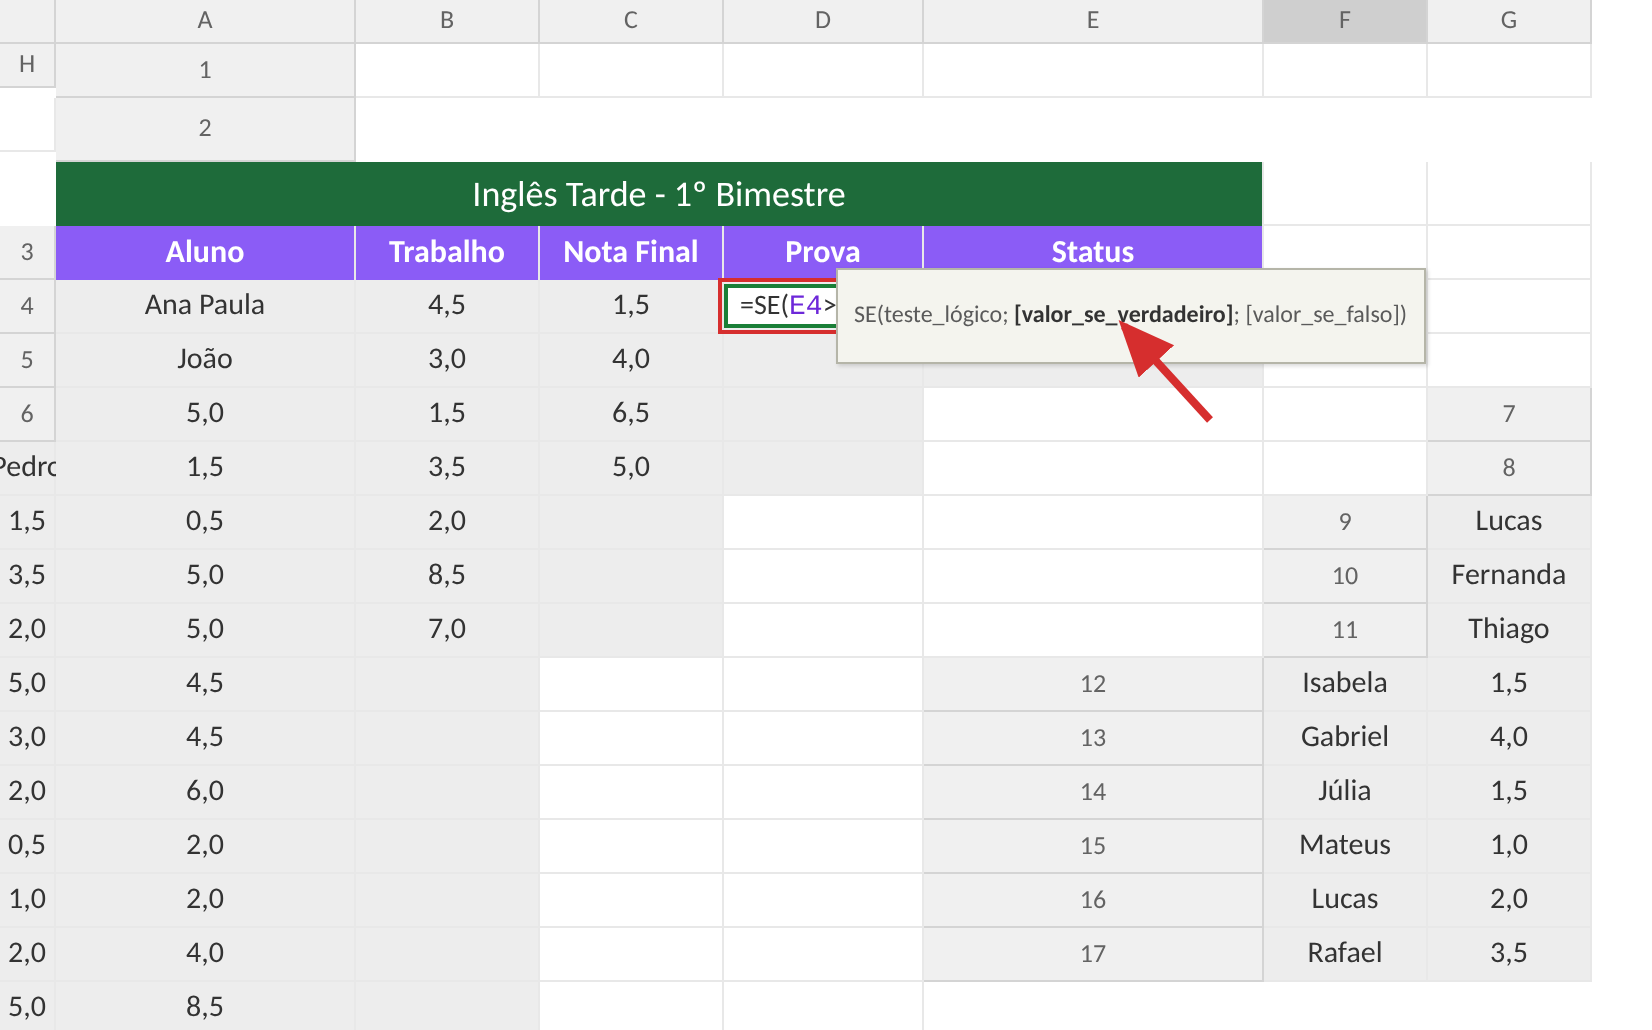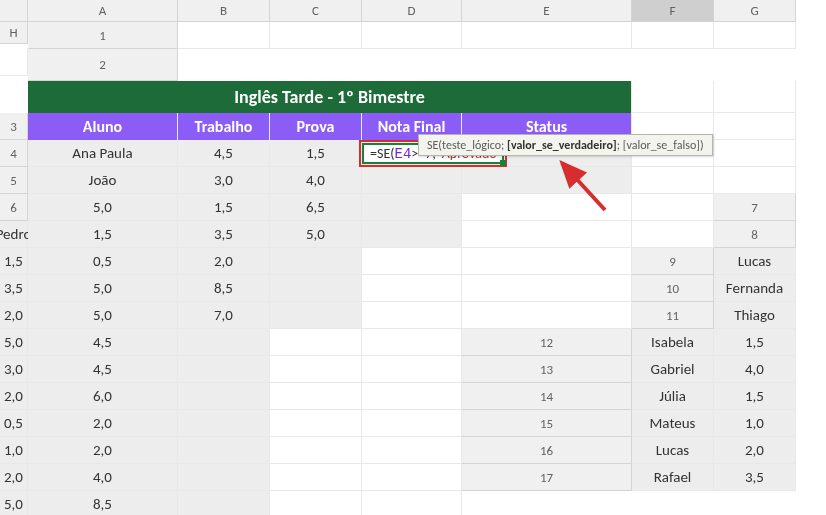--- a/index.html
+++ b/index.html
@@ -36,21 +36,21 @@
     display: flex;
     align-items: center;
     justify-content: center;
     background: #fff;
   }
   .corner { background:#f0f0f0; border-right:1px solid #d4d4d4; border-bottom:1px solid #d4d4d4; height:22px; }
   .title {
     grid-column: 2 / 7;
     background: #1e6b3a;
     color: #fff;
-    font-weight: bold;
+    font-weight: normal;
     font-size: 18px;
     height: 32px;
     display: flex;
     align-items: center;
     justify-content: center;
     border-right: 1px solid #e8e8e8;
     border-bottom: none;
   }
   .th {
     background: #8b5cf6;
@@ -85,21 +85,21 @@
   .formula-cell .ref { color:#6d28d9;font-family:Liberation Mono, monospace; }
   .formula-cell .str { color:#a63a3a; }
   .tooltip {
     position: absolute;
     left: 418px;
     top: 134px;
     background: #f4f4ee;
     border: 1px solid #b5b5a8;
     color: #5a5a5a;
     font-size: 12px;
-    padding: 3px 8px;
+    padding: 16px 8px;
     white-space: nowrap;
     z-index: 10;
     box-shadow: 1px 1px 2px rgba(0,0,0,0.15);
   }
   .tooltip .bold { font-weight: bold; color:#333; }
   .arrow {
     position: absolute;
     left: 550px;
     top: 155px;
     z-index: 11;
@@ -128,22 +128,22 @@
     <div class="cell"></div>
     <div class="cell"></div>
     <div class="cell"></div>
     <div class="rowhdr" style="height: 32px;">2</div>
     <div class="title">Inglês Tarde - 1º Bimestre</div>
     <div class="cell" style="height: 32px;"></div>
     <div class="cell" style="height: 32px;"></div>
     <div class="rowhdr">3</div>
     <div class="th">Aluno</div>
     <div class="th">Trabalho</div>
+    <div class="th">Nota Final</div>
     <div class="th">Prova</div>
-    <div class="th">Nota Final</div>
     <div class="th">Status</div>
     <div class="cell"></div>
     <div class="cell"></div>
     <div class="rowhdr">4</div>
     <div class="cell td tdname">Ana Paula</div>
     <div class="cell td">4,5</div>
     <div class="cell td">1,5</div>
     <div class="cell td" style="background: rgb(237, 237, 237); justify-content: flex-start; position: relative;">
       <div class="formula-cell"><span class="eq">=</span><span class="fn">SE(</span><span class="ref">E4</span><span>&gt;=7;</span><span class="str">"Aprovado"</span><span class="fill-handle"></span></div>
     </div>

